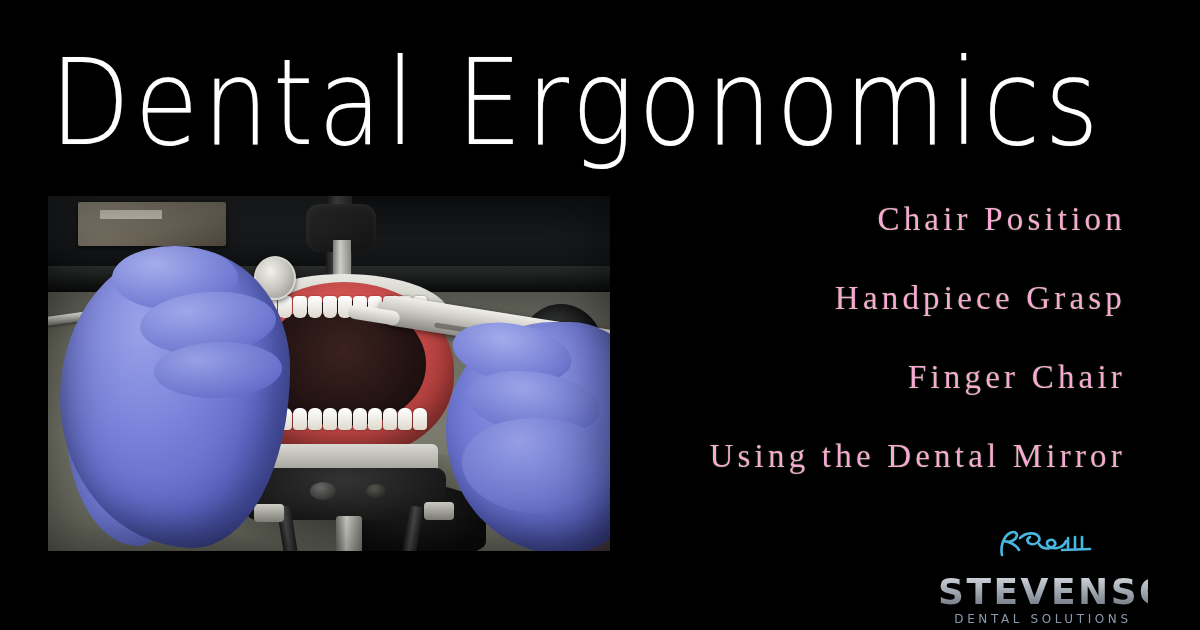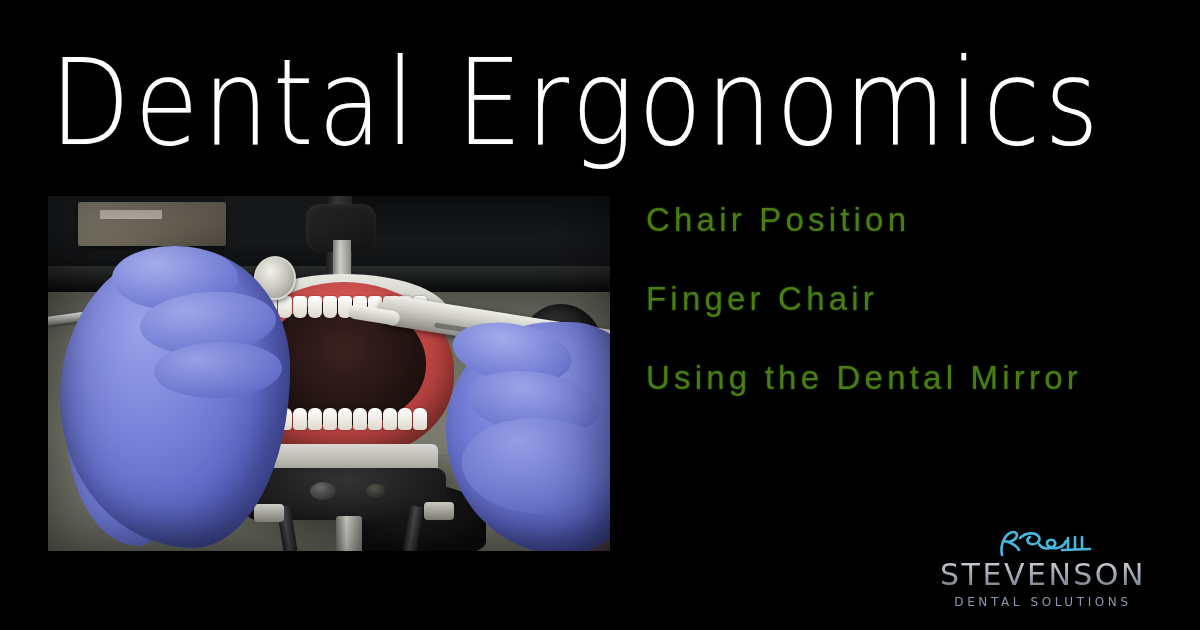--- a/index.html
+++ b/index.html
@@ -267,55 +267,57 @@
     pointer-events:none;
   }
 
   
   #bullets {
     position:absolute;
     left:646px; top:198px;
     width:480px;
   }
   .bullet {
-    color:#4d7c0f;
-    font-family:Liberation Sans, sans-serif;
+    color:#f9a8d4;
+    font-family:Liberation Serif, serif;
     font-size:33px;
     font-weight:500;
     letter-spacing:4.2px;
     line-height:43px;
     margin-bottom:36px;
     white-space:normal;
     text-shadow:0 0 2px rgba(62,199,63,.45);
+    text-align:right;
   }
   .bullet:last-child { margin-bottom:8px; }
 
   
   #logo {
     position:absolute;
     left:938px; top:528px;
     width:210px; height:86px;
     text-align:center;
   }
   #sig {
     height:30px;
     display:flex; align-items:center; justify-content:center;
   }
   #sig svg { display:block; }
   #brand {
     color:#b9bec6;
     font-family:"DejaVu Sans", sans-serif;
-    font-size:30px;
-    font-weight:400;
+    font-size:36px;
+    font-weight:700;
     letter-spacing:2.5px;
     line-height:34px;
     background:linear-gradient(180deg,#d5d9de 0%,#9aa1ab 55%,#6d747e 100%);
     -webkit-background-clip:text;
     background-clip:text;
     color:transparent;
+    margin-top:17px;
     -webkit-text-fill-color:transparent;
   }
   #tagline {
     color:#8b99ae;
     font-family:"DejaVu Sans", sans-serif;
     font-size:12px;
     font-weight:400;
     letter-spacing:3.6px;
     line-height:18px;
     margin-top:1px;
@@ -402,20 +404,21 @@
     <div class="ph hand-r"></div>
     <div class="ph finger-r1"></div>
     <div class="ph finger-r2"></div>
     <div class="ph finger-r3"></div>
 
     <div class="ph photo-vignette"></div>
   </div>
 
   <div id="bullets">
     <div class="bullet">Chair Position</div>
+    <div class="bullet">Handpiece Grasp</div>
     <div class="bullet">Finger Chair</div>
     <div class="bullet">Using the Dental Mirror</div>
   </div>
 
   <div id="logo">
     <div id="sig">
       <svg width="118" height="30" viewBox="0 0 118 30" aria-hidden="true">
         <g fill="none" stroke="#49b6e0" stroke-width="2.6" stroke-linecap="round" stroke-linejoin="round">
           <path d="M18 27 C16 18, 20 8, 26 5 C32 2, 35 7, 31 11 C28 14, 23 14, 20 13 C26 14, 32 17, 35 22"></path>
           <path d="M36 10 C42 4, 52 4, 55 9 C57 13, 52 17, 47 16 C43 15, 42 11, 46 9"></path>

